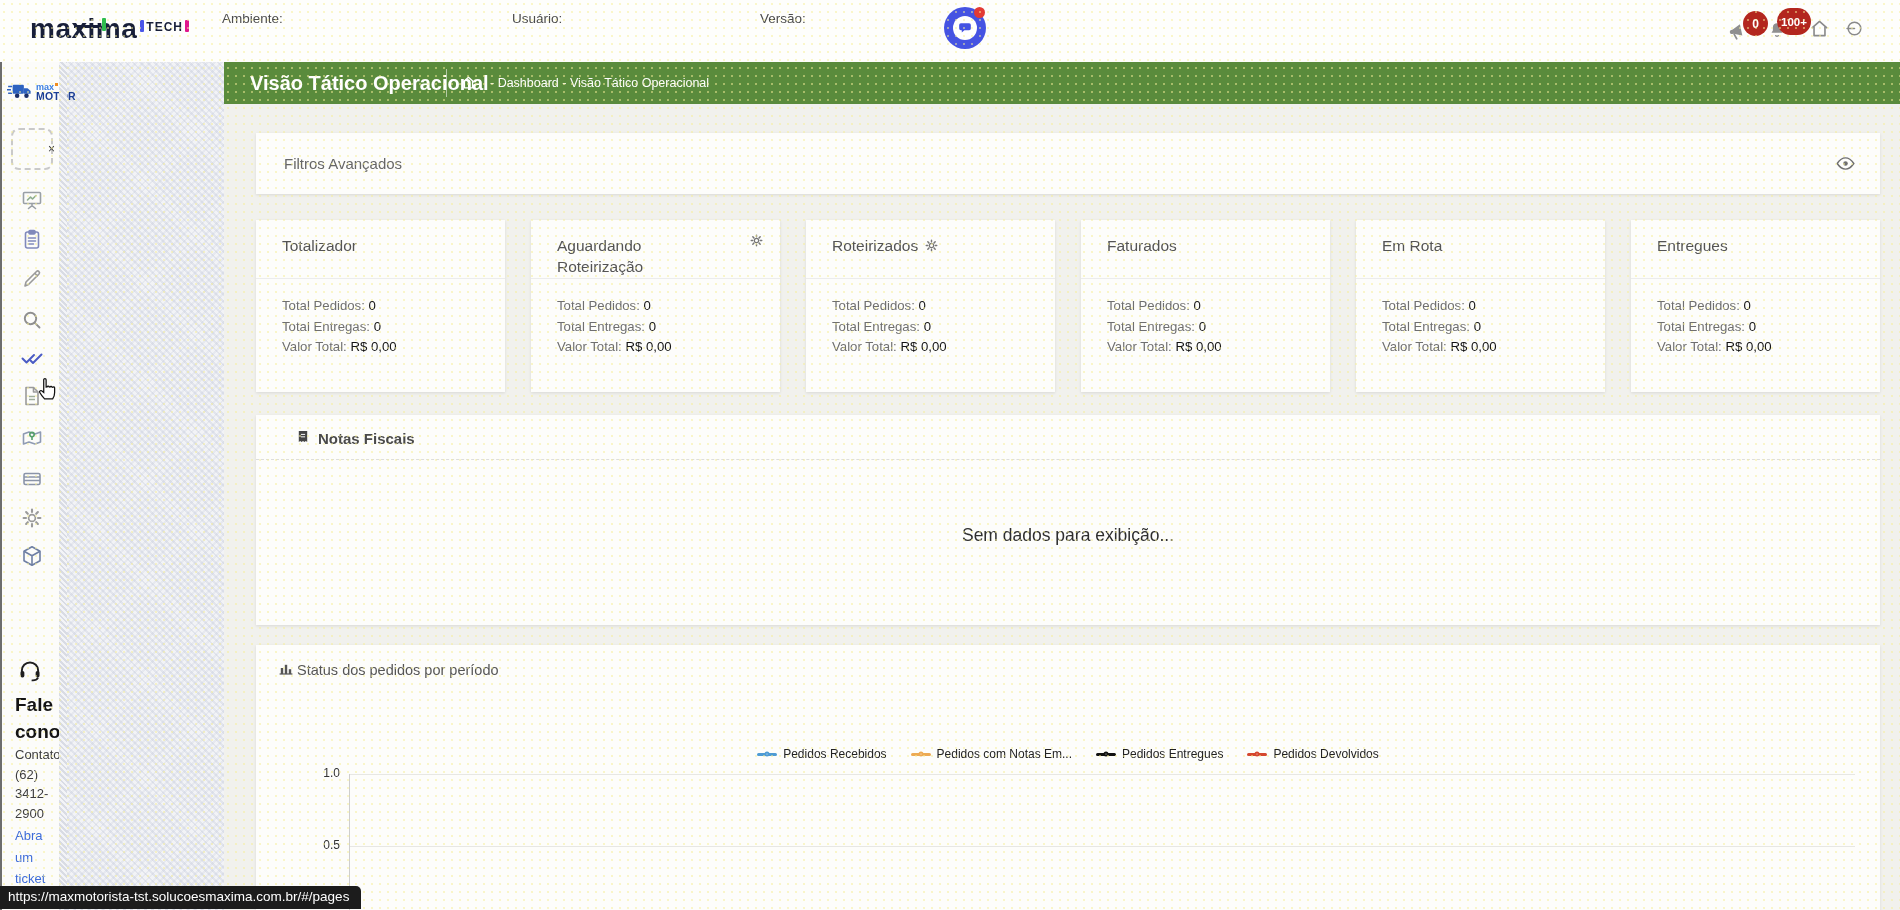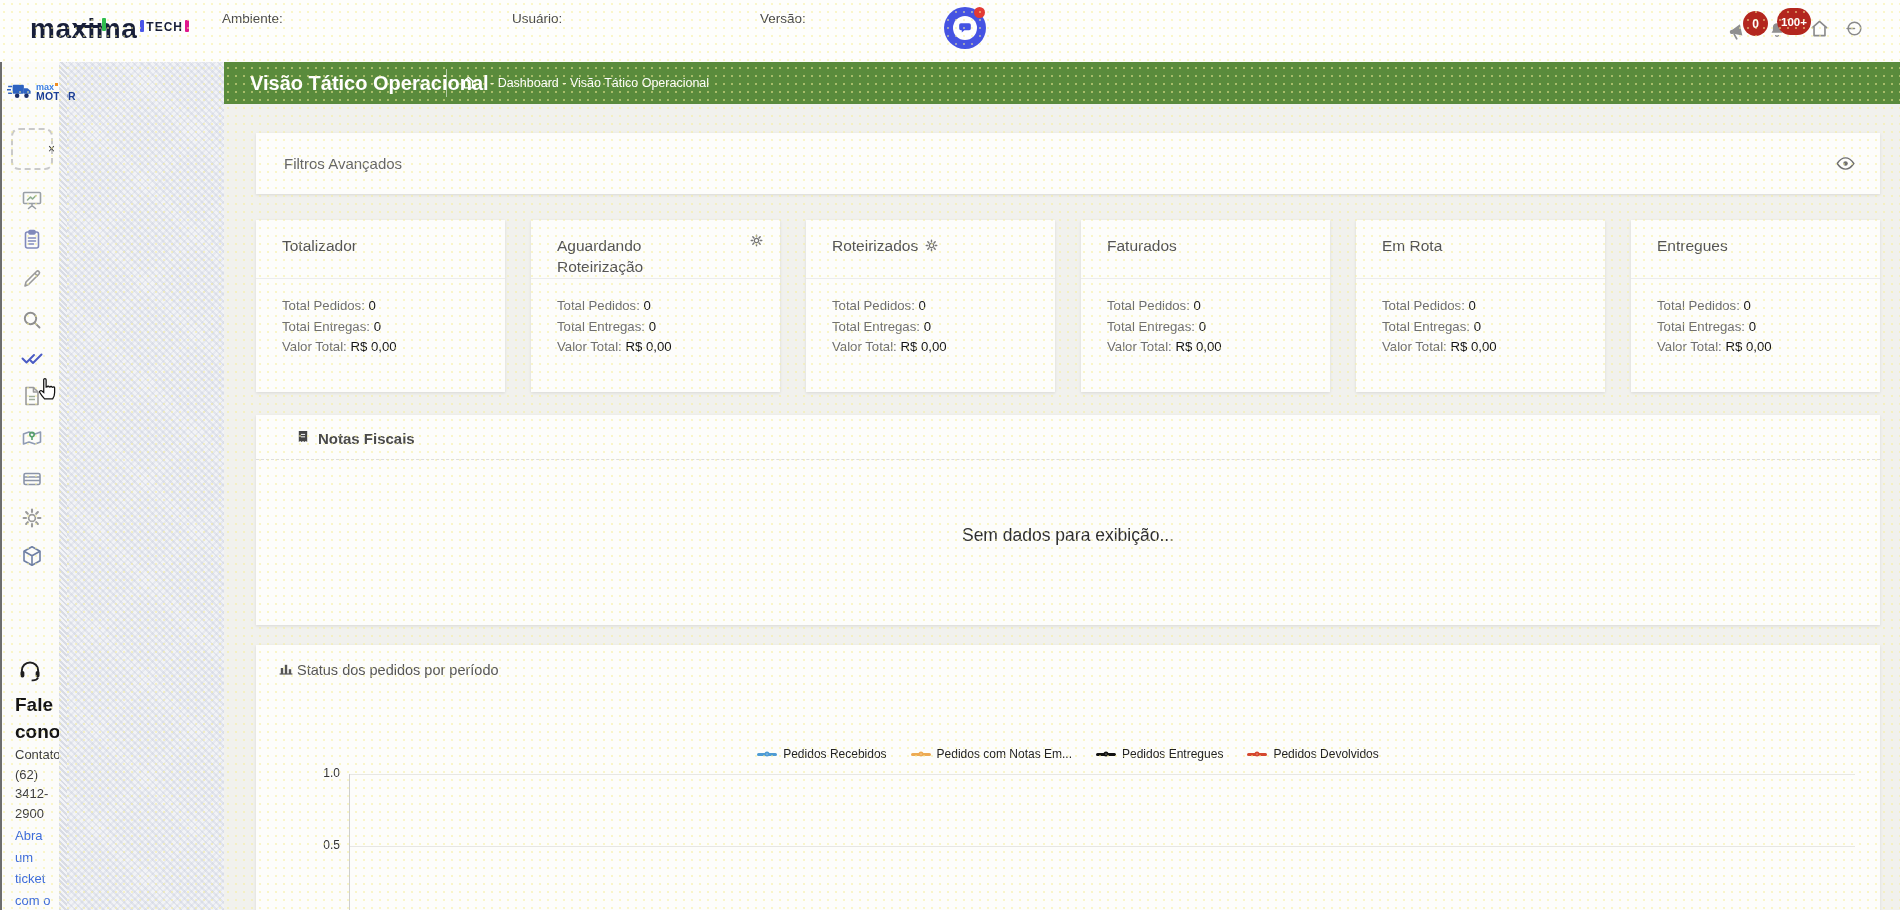--- a/index.html
+++ b/index.html
@@ -440,20 +440,21 @@
 
       <span class="ytick" style="top:121px">1.0</span>
       <span class="ytick" style="top:193px">0.5</span>
       <div class="chart">
         <div class="gridline" style="top:0"></div>
         <div class="gridline" style="top:72px"></div>
       </div>
     </section>
   </main>
 
+  <div class="statusbar">https://maxmotorista-tst.solucoesmaxima.com.br/#/pages</div>
 
   <div class="cursor">
     <svg width="25" height="27" viewBox="0 0 24 26">
         <path d="M8.2 24 C7 22.6 4.6 19.6 3.6 17.8 c-.7 -1.2 .7 -2.4 1.8 -1.6 l2 1.6 V5.6 c0 -1.6 2.3 -1.6 2.3 0 v6.9 l1 -.1 c.2 -.9 1.7 -.9 1.9 0 l.9 .1 c.3 -.8 1.7 -.7 1.9 .2 l.8 .1 c.3 -.7 1.7 -.6 1.7 .4 v4.5 c0 2.6 -.6 4.3 -1.9 6.3 Z" fill="#fff" stroke="#111" stroke-width="1.2"></path>
       </svg>
   </div>
 
   <div class="watermark"></div>
 </div>
 

